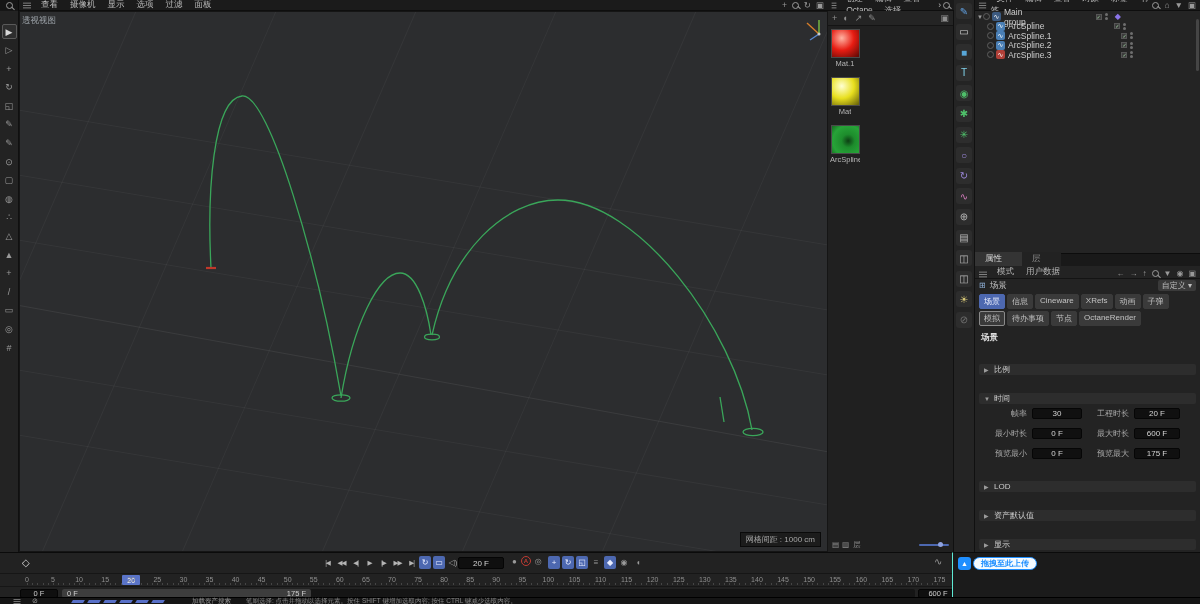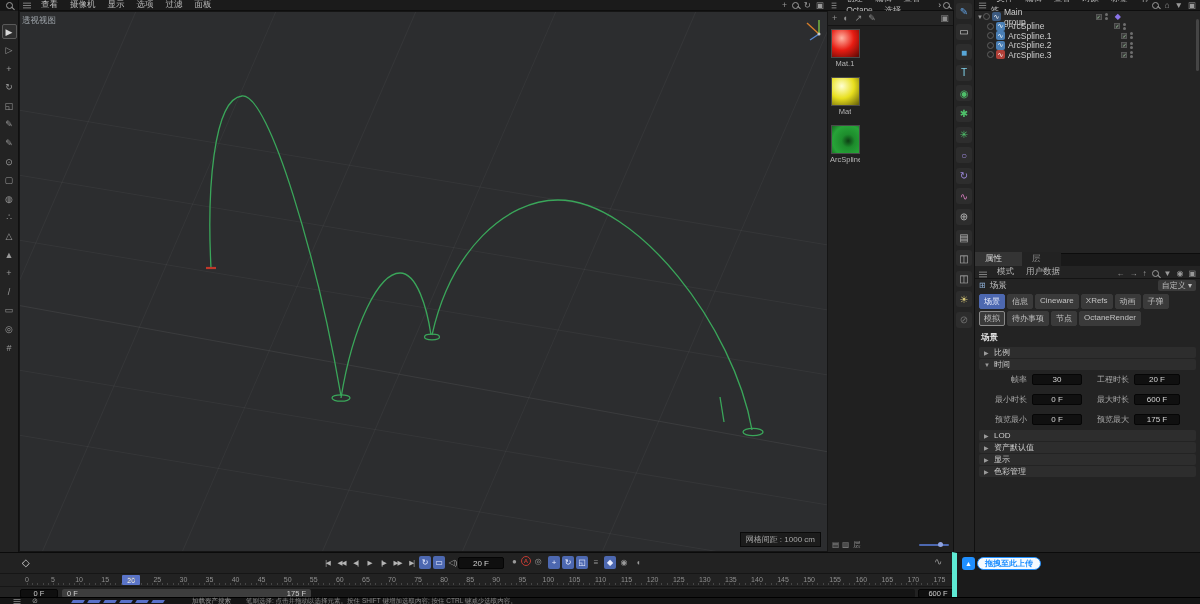--- a/index.html
+++ b/index.html
@@ -95,21 +95,21 @@
   .attr-tab.active { background:#343434; color:#d8d8d8; }
   #attr-menubar { height:13px; display:flex; align-items:flex-end; font-size:8.5px; border-bottom:1px solid #141414; }
   #attr-menubar .bar-right .icon { font-size:8px; }
   #attr-objrow { height:13px; display:flex; align-items:center; padding:0 4px; gap:4px; font-size:8.5px; }
   #attr-preset { margin-left:auto; background:#3a3a3a; border-radius:2px; padding:0 4px; font-size:8px; color:#bdbdbd; }
   #attr-cattabs { display:flex; flex-wrap:wrap; gap:2px; padding:2px 4px; }
   .cattab { background:#3a3a3a; border:1px solid #3a3a3a; border-radius:2px; padding:1px 4px; font-size:8px; color:#c3c3c3; }
   .cattab.active { background:#4d68b0; border-color:#4d68b0; color:#eef1ff; }
   .cattab.outlined { border-color:#8a8a8a; }
   #attr-section-title { padding:4px 6px 2px 6px; font-size:8.5px; color:#dedede; font-weight:bold; }
-  .attr-group { margin:1px 4px; }
+  .attr-group { margin:18px 4px; }
   .attr-group-head { height:11px; background:#2d2d2d; border-radius:2px; display:flex; align-items:center;
                      gap:4px; padding:0 5px; font-size:8px; color:#cdcdcd; }
   .attr-group-head .chev { font-size:6px; color:#9a9a9a; width:6px; }
   .attr-fields { display:grid; grid-template-columns:40px 50px 42px 46px; gap:9px 5px; padding:4px 2px 4px 8px;
                  font-size:8px; align-items:center; }
   .fld-label { text-align:right; color:#a9a9a9; }
   .fld-box { background:#101010; border:1px solid #060606; border-radius:2px; height:11px; color:#d3d3d3;
              display:flex; align-items:center; justify-content:center; }
 
   
@@ -141,21 +141,21 @@
 
   #tl-range { position:relative; height:12px; border-top:1px solid #161616; }
   .range-field { position:absolute; top:1.5px; height:9px; background:#0f0f0f; border:1px solid #050505;
                  border-radius:2px; font-size:7.5px; color:#cfcfcf; display:flex; align-items:center; justify-content:center; }
   #tl-range-track { position:absolute; left:62px; top:1.5px; width:853px; height:9px; background:#151515; border-radius:2px; }
   #tl-range-thumb { position:absolute; left:0; top:0; width:249px; height:9px; background:#3d3d3d; border-radius:2px;
                     display:flex; align-items:center; justify-content:space-between; padding:0 5px;
                     font-size:7.5px; color:#cfcfcf; }
 
   #tl-rightpane { position:absolute; left:952px; top:552px; width:248px; height:45px; background:#1b1b1b;
-                  border-top:1px solid #0b0b0b; border-left:5px solid #5eead4; }
+                  border-top:1px solid #0b0b0b; border-left:1px solid #5eead4; }
   #upload-btn { position:absolute; left:5px; top:4px; display:flex; align-items:center; }
   #upload-logo { width:13px; height:13px; background:#1f8fff; border-radius:3px; color:#fff; font-size:7px;
                  display:flex; align-items:center; justify-content:center; }
   #upload-pill { margin-left:2px; height:13px; background:#f4faff; border:1px solid #1f8fff; border-radius:7px;
                  color:#1f8fff; font-size:8px; font-weight:bold; display:flex; align-items:center; padding:0 7px; }
 
   
   #statusbar { position:absolute; left:0; top:597px; width:1200px; height:7px; background:#151515;
                border-top:1px solid #000; display:flex; align-items:center; font-size:6.5px; color:#9a9a9a; }
   #status-dashes { position:absolute; left:72px; display:flex; gap:4px; }

